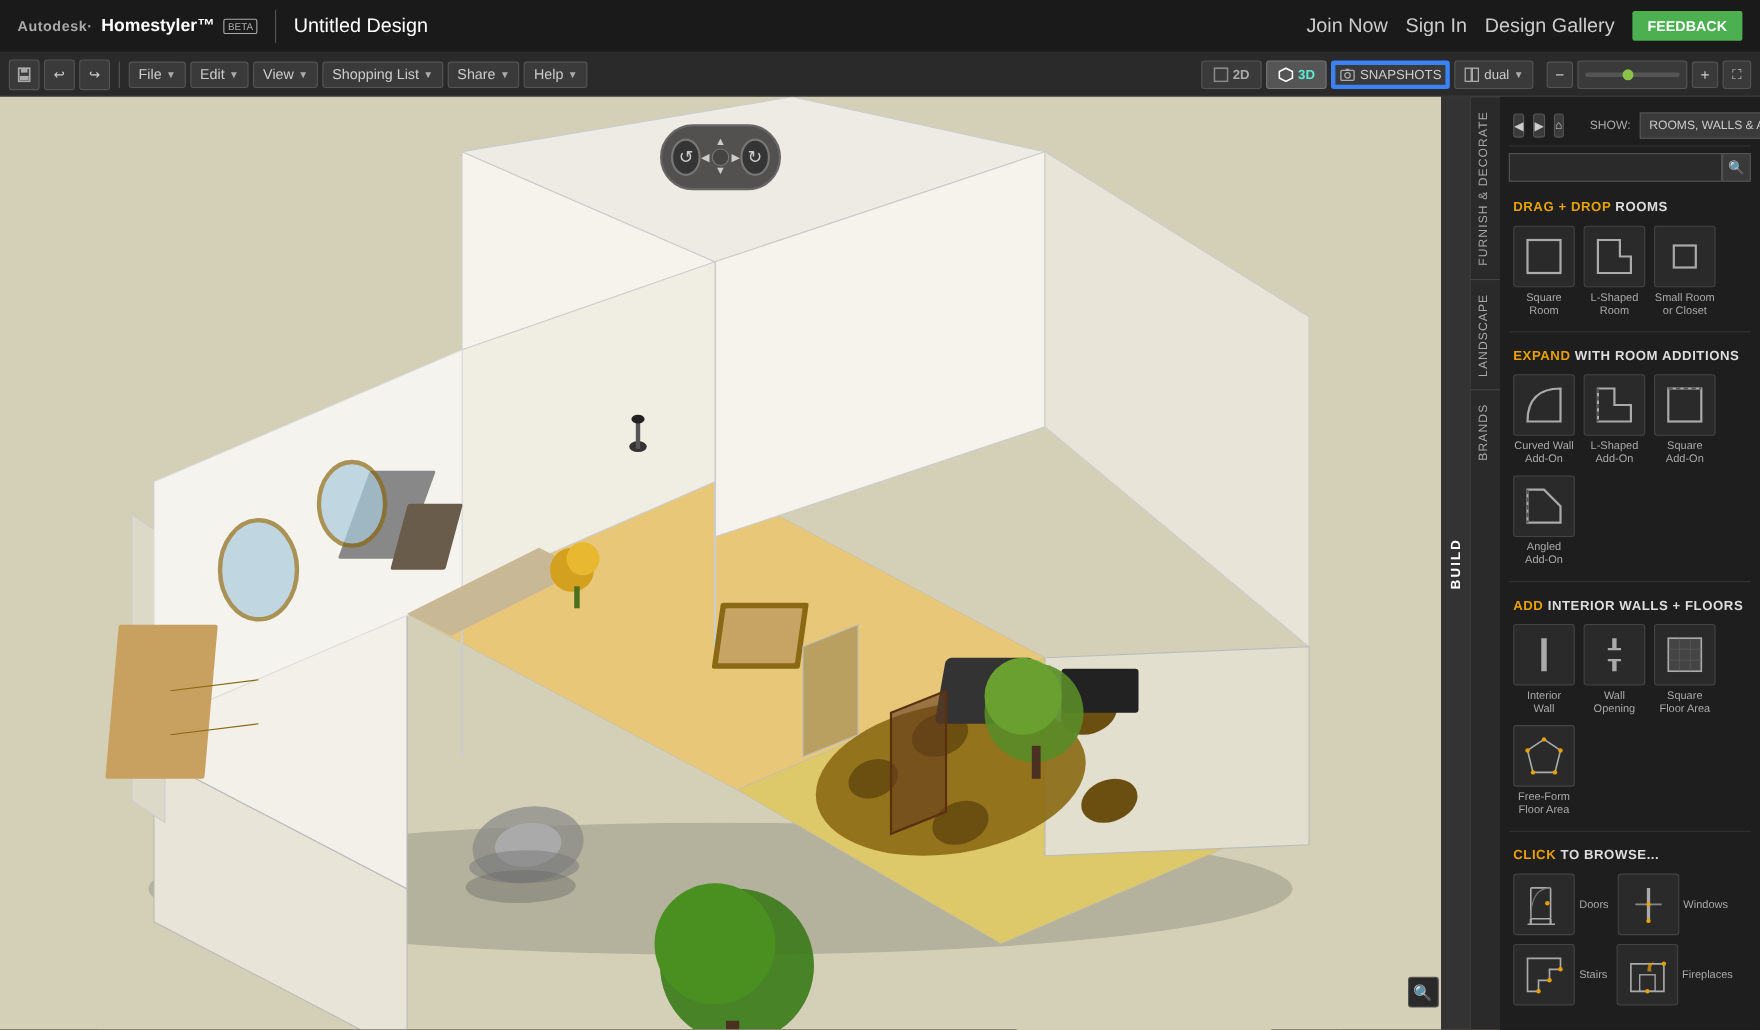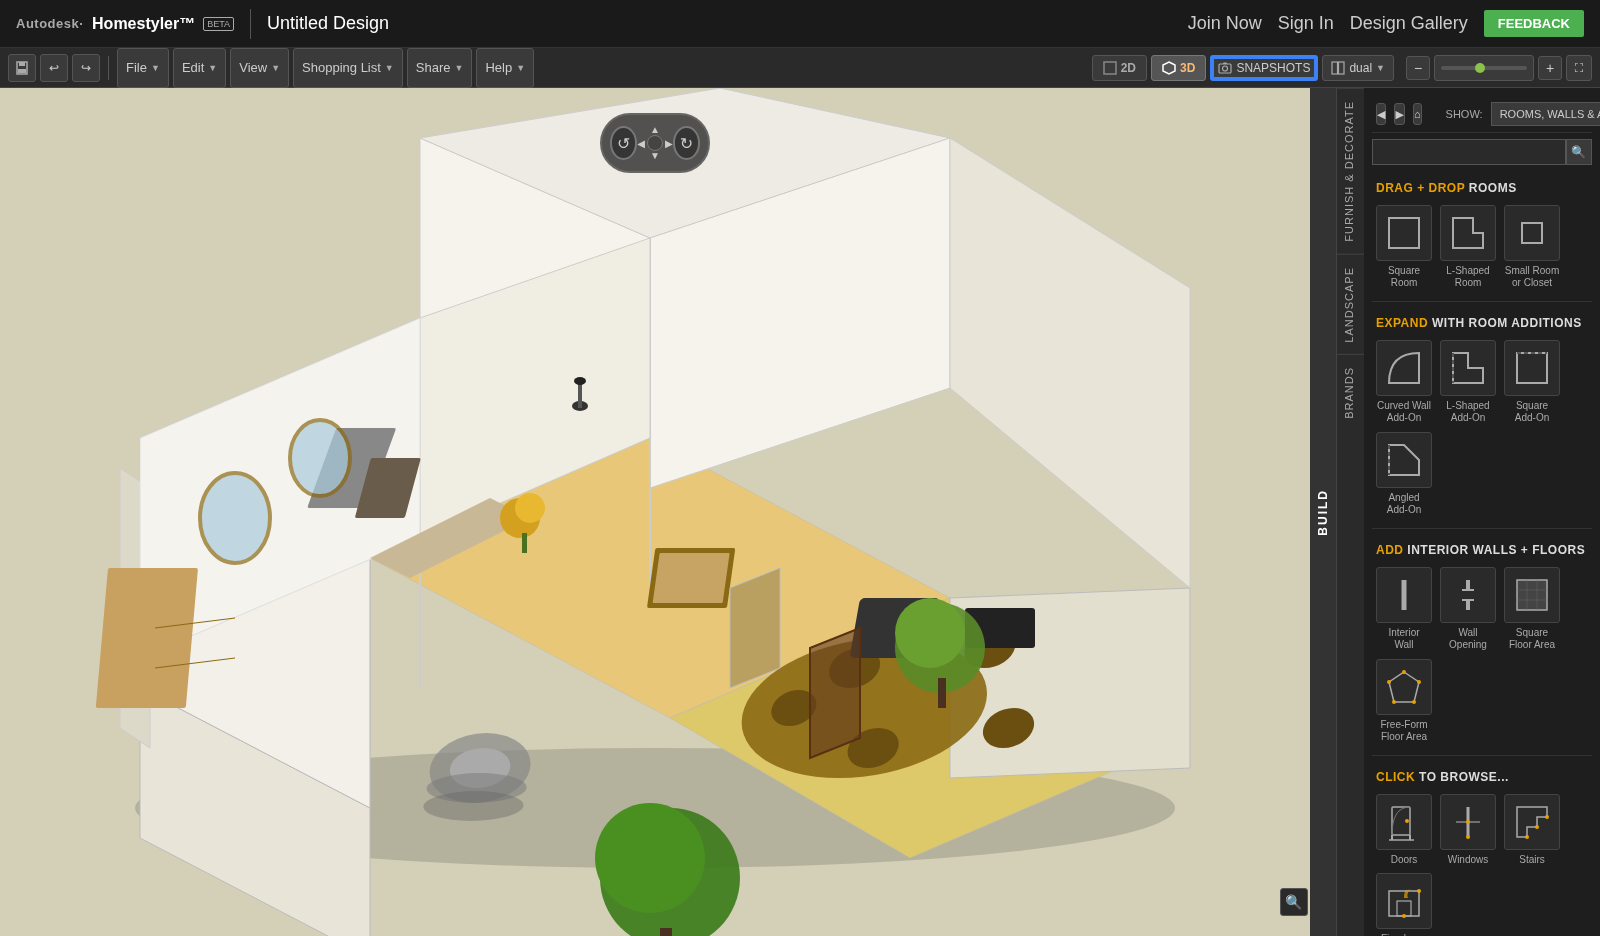--- a/index.html
+++ b/index.html
@@ -96,21 +96,21 @@
       color: #ccc;
       font-size: 12px;
     }
     .toolbar-divider {
       width: 1px;
       height: 24px;
       background: #555;
       margin: 0 4px;
     }
     .toolbar-menu-btn {
-      height: 40px;
+      height: 24px;
       background: #3a3a3a;
       border: 1px solid #555;
       border-radius: 3px;
       cursor: pointer;
       display: flex;
       align-items: center;
       padding: 0 8px;
       color: #ccc;
       font-size: 13px;
       gap: 4px;
@@ -130,21 +130,21 @@
       border: 1px solid #555;
       border-radius: 3px;
       cursor: pointer;
       font-size: 12px;
       font-weight: bold;
       display: flex;
       align-items: center;
       gap: 4px;
     }
     .view-btn-2d { background: #3a3a3a; color: #aaa; }
-    .view-btn-3d { background: #555; color: #fdba74; border-color: #777; }
+    .view-btn-3d { background: #555; color: #5eead4; border-color: #777; }
     #snapshots-btn {
       height: 26px;
       padding: 0 4px;
       background: #3a3a3a;
       border: 4px solid #3b82f6;
       border-radius: 3px;
       cursor: pointer;
       font-size: 12px;
       color: #ccc;
       display: flex;
@@ -434,21 +434,21 @@
 
     
     .browse-grid {
       display: flex;
       flex-wrap: wrap;
       gap: 8px;
       padding: 4px;
     }
     .browse-item {
       display: flex;
-      flex-direction: column;
+      flex-direction: row;
       align-items: center;
       cursor: pointer;
       gap: 4px;
       justify-content: center;
     }
     .browse-icon-box {
       width: 56px; height: 56px;
       background: #2a2a2a;
       border: 1px solid #444;
       border-radius: 3px;

